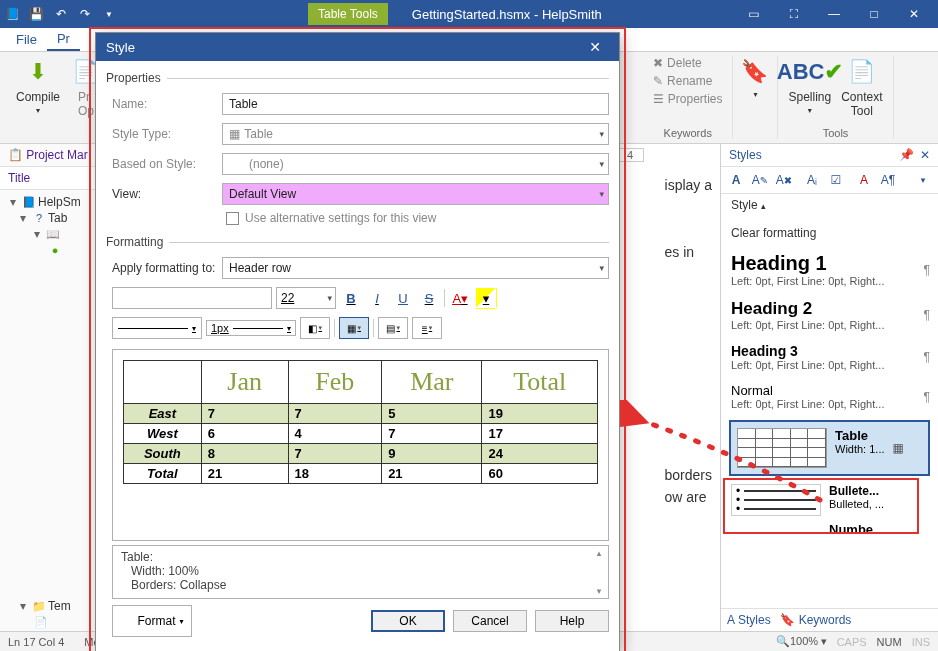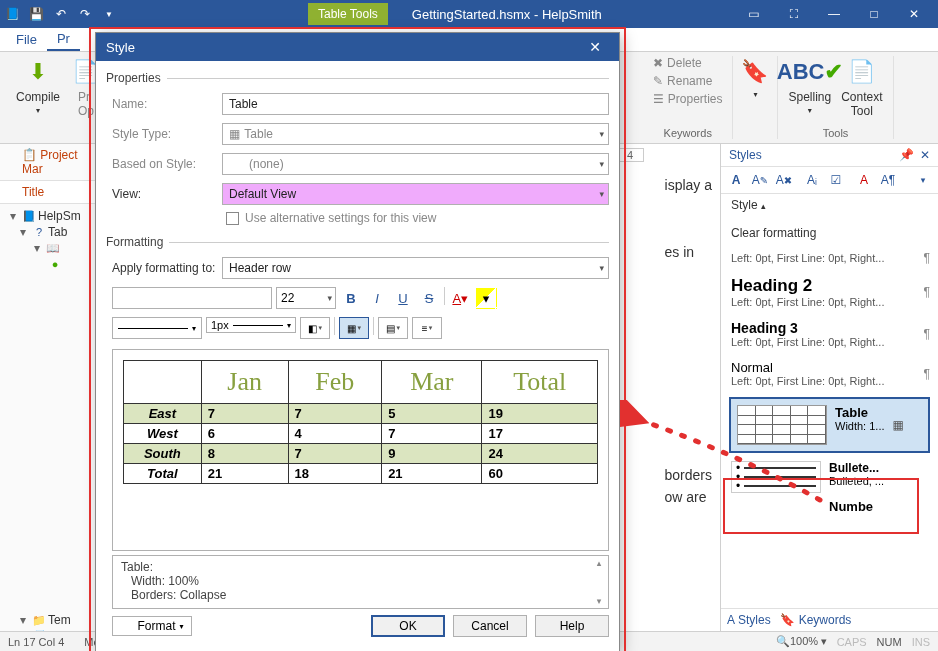--- a/index.html
+++ b/index.html
@@ -22,21 +22,21 @@
 .ribbon-group .items { display: flex; gap: 10px; }
 .ribbon-group .big { display: flex; flex-direction: column; align-items: center; gap: 2px; font-size: 12px; color: #333; }
 .ribbon-group .big .icon { width: 32px; height: 32px; display:flex; align-items:center; justify-content:center; font-size: 22px; }
 .ribbon-group .label { font-size: 11px; color: #666; }
 .ribbon-small { display:flex; flex-direction:column; gap:4px; font-size:12px; color:#888; }
 .ribbon-small .row { display:flex; align-items:center; gap:4px; }
 
 
 .main { position: absolute; top: 144px; left: 0; right: 0; bottom: 20px; display: flex; }
 .left-panel { width: 105px; border-right: 1px solid #d0d0d0; background: #fafafa; display:flex; flex-direction:column; }
-.panel-header { padding: 4px 22px; font-size: 12px; color: #c2410c; border-bottom: 1px solid #e0e0e0; }
+.panel-header { padding: 4px 8px; font-size: 12px; color: #4c1d95; border-bottom: 1px solid #e0e0e0; }
 .tree { padding: 4px 2px; font-size: 12px; color: #333; flex:1; overflow:hidden; }
 .tree .node { padding: 1px 0 1px 8px; white-space: nowrap; display:flex; align-items:center; gap:2px; }
 .tree .expand { width: 10px; display:inline-block; color:#666; }
 .tree .ic { width:14px; height:14px; display:inline-flex; align-items:center; justify-content:center; font-size:11px; }
 .tree .templates-spacer { height: 340px; }
 
 .center { flex: 1; position: relative; background: #fff; }
 .doc-fragment { position:absolute; right: 8px; top: 30px; font-size: 14px; color: #333; line-height: 1.6; text-align:left; }
 
 .right-panel { width: 218px; border-left: 1px solid #d0d0d0; background: #fff; display:flex; flex-direction:column; }
@@ -78,21 +78,21 @@
 .fieldset-line { height:1px; background:#ccc; flex:1; }
 .fieldset-head { display:flex; align-items:center; gap:6px; }
 .form-row { display:flex; align-items:center; margin:4px 0 4px 6px; }
 .form-row label { width:110px; font-size:12px; color:#888; }
 .form-row .control { flex:1; height:22px; border:1px solid #b0b0b0; background:#fff; padding:0 6px; font-size:12px; display:flex; align-items:center; color:#888; position:relative; }
 .form-row .control.active { color:#222; }
 .control .dd { position:absolute; right:4px; color:#555; font-size:9px; }
 .checkbox-row { display:flex; align-items:center; gap:6px; margin:2px 0 6px 120px; font-size:12px; color:#888; }
 .checkbox-row .cb { width:13px; height:13px; border:1px solid #888; }
 
-.toolbar-row { display:flex; align-items:flex-start; gap:4px; margin:4px 0 4px 6px; }
+.toolbar-row { display:flex; align-items:center; gap:4px; margin:4px 0 4px 6px;text-decoration:underline; }
 .toolbar-row .font-sel { width:160px; height:22px; border:1px solid #b0b0b0; }
 .toolbar-row .size-sel { width:60px; height:22px; border:1px solid #b0b0b0; display:flex; align-items:center; padding:0 4px; font-size:12px; position:relative; }
 .toolbar-row .size-sel .dd { position:absolute; right:3px; font-size:9px; color:#555; }
 .tb-btn { width:22px; height:22px; display:flex; align-items:center; justify-content:center; font-size:13px; border:1px solid transparent; }
 .tb-btn.b { font-weight:bold; color:#2b579a; }
 .tb-btn.i { font-style:italic; color:#2b579a; }
 .tb-btn.u { text-decoration:underline; color:#2b579a; }
 .tb-btn.s { text-decoration:line-through; color:#2b579a; }
 .tb-btn.color { color:#c00; }
 .tb-btn.hl { background:linear-gradient(135deg,#ff0 50%, #fff 50%); }
@@ -110,21 +110,21 @@
 .preview th.empty { border:1px solid #333; }
 .preview td { border:1px solid #333; padding:2px 6px; font-size:13px; font-weight:bold; }
 .preview td.rowh { text-align:center; font-weight:bold;font-style:italic; }
 .preview tr.band td { background:#dbe5c0; }
 .preview tr.total td { font-weight:900; }
 
 .summary-box { border:1px solid #b0b0b0; margin:0 0 6px 6px; padding:4px 8px; font-size:12px; height:54px; position:relative; color:#444; }
 .summary-box .scroll { position:absolute; right:2px; top:2px; bottom:2px; width:14px; display:flex; flex-direction:column; justify-content:space-between; color:#888; font-size:9px; align-items:center; }
 
 .dialog-buttons { display:flex; gap:8px; padding:0 0 8px 6px; align-items:center; }
-.dialog-buttons .fmt { width:80px; height:20px; border:1px solid #b0b0b0; display:flex; align-items:center; justify-content:center; gap:4px; font-size:12px;padding-left:17px; }
+.dialog-buttons .fmt { width:80px; height:32px; border:1px solid #b0b0b0; display:flex; align-items:center; justify-content:center; gap:4px; font-size:12px;padding-left:17px; }
 .dialog-buttons .spacer { flex:1; }
 .dialog-buttons button { width:74px; height:22px; border:1px solid #b0b0b0; background:#f0f0f0; font-size:12px; }
 .dialog-buttons button.primary { border:2px solid #2b579a; }
 
 
 .annotation-box { position:absolute; border:2px solid #e2302f; pointer-events:none; z-index:200; }
 .arrow-svg { position:absolute; z-index:201; pointer-events:none; }
 
 .clear-fmt { padding:6px 10px; font-size:12px; color:#333; }
 </style>
@@ -275,20 +275,21 @@
       <div class="tb" style="margin-left:4px;">Aᵢ</div>
       <div class="tb">☑</div>
       <div class="tb" style="margin-left:4px; color:#c00;">A</div>
       <div class="tb">A¶</div>
       <div class="tb" style="margin-left:auto; font-size:9px;">▾</div>
     </div>
     <div class="style-collapse"><span>Style</span> <span style="font-size:9px;">▴</span></div>
     <div class="styles-list">
       <div class="clear-fmt">Clear formatting</div>
       <div class="style-item">
+        <div class="style-h1">Heading 1</div>
         <div class="desc">Left: 0pt, First Line: 0pt, Right...</div>
         <span class="pilcrow">¶</span>
       </div>
       <div class="style-item">
         <div class="style-h2">Heading 2</div>
         <div class="desc">Left: 0pt, First Line: 0pt, Right...</div>
         <span class="pilcrow">¶</span>
       </div>
       <div class="style-item">
         <div class="style-h3">Heading 3</div>

